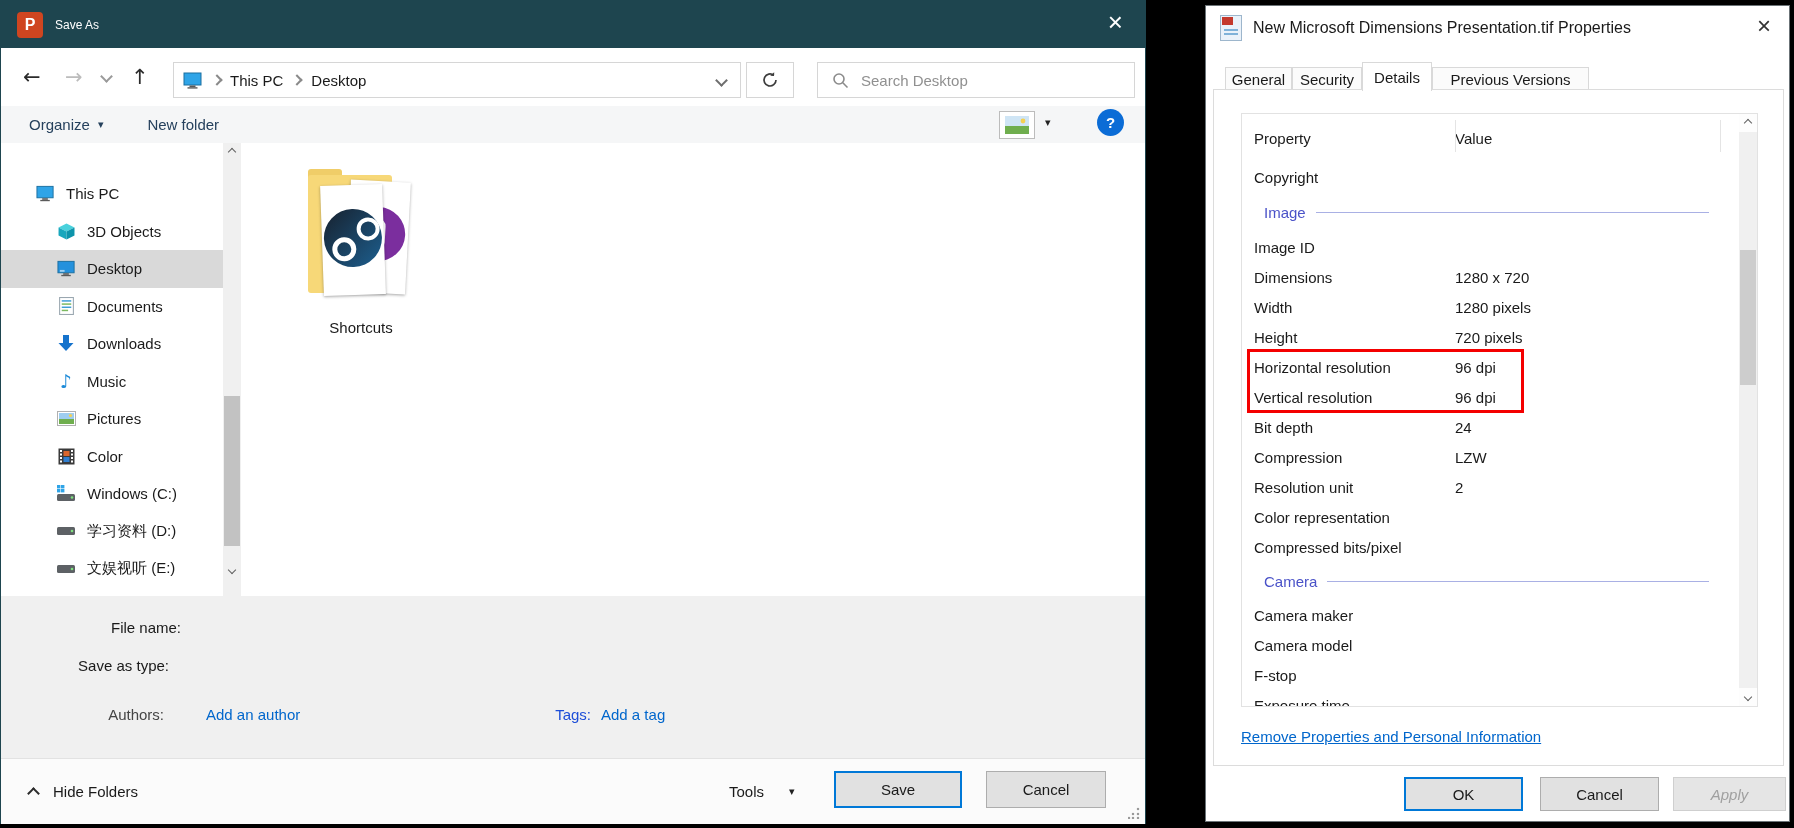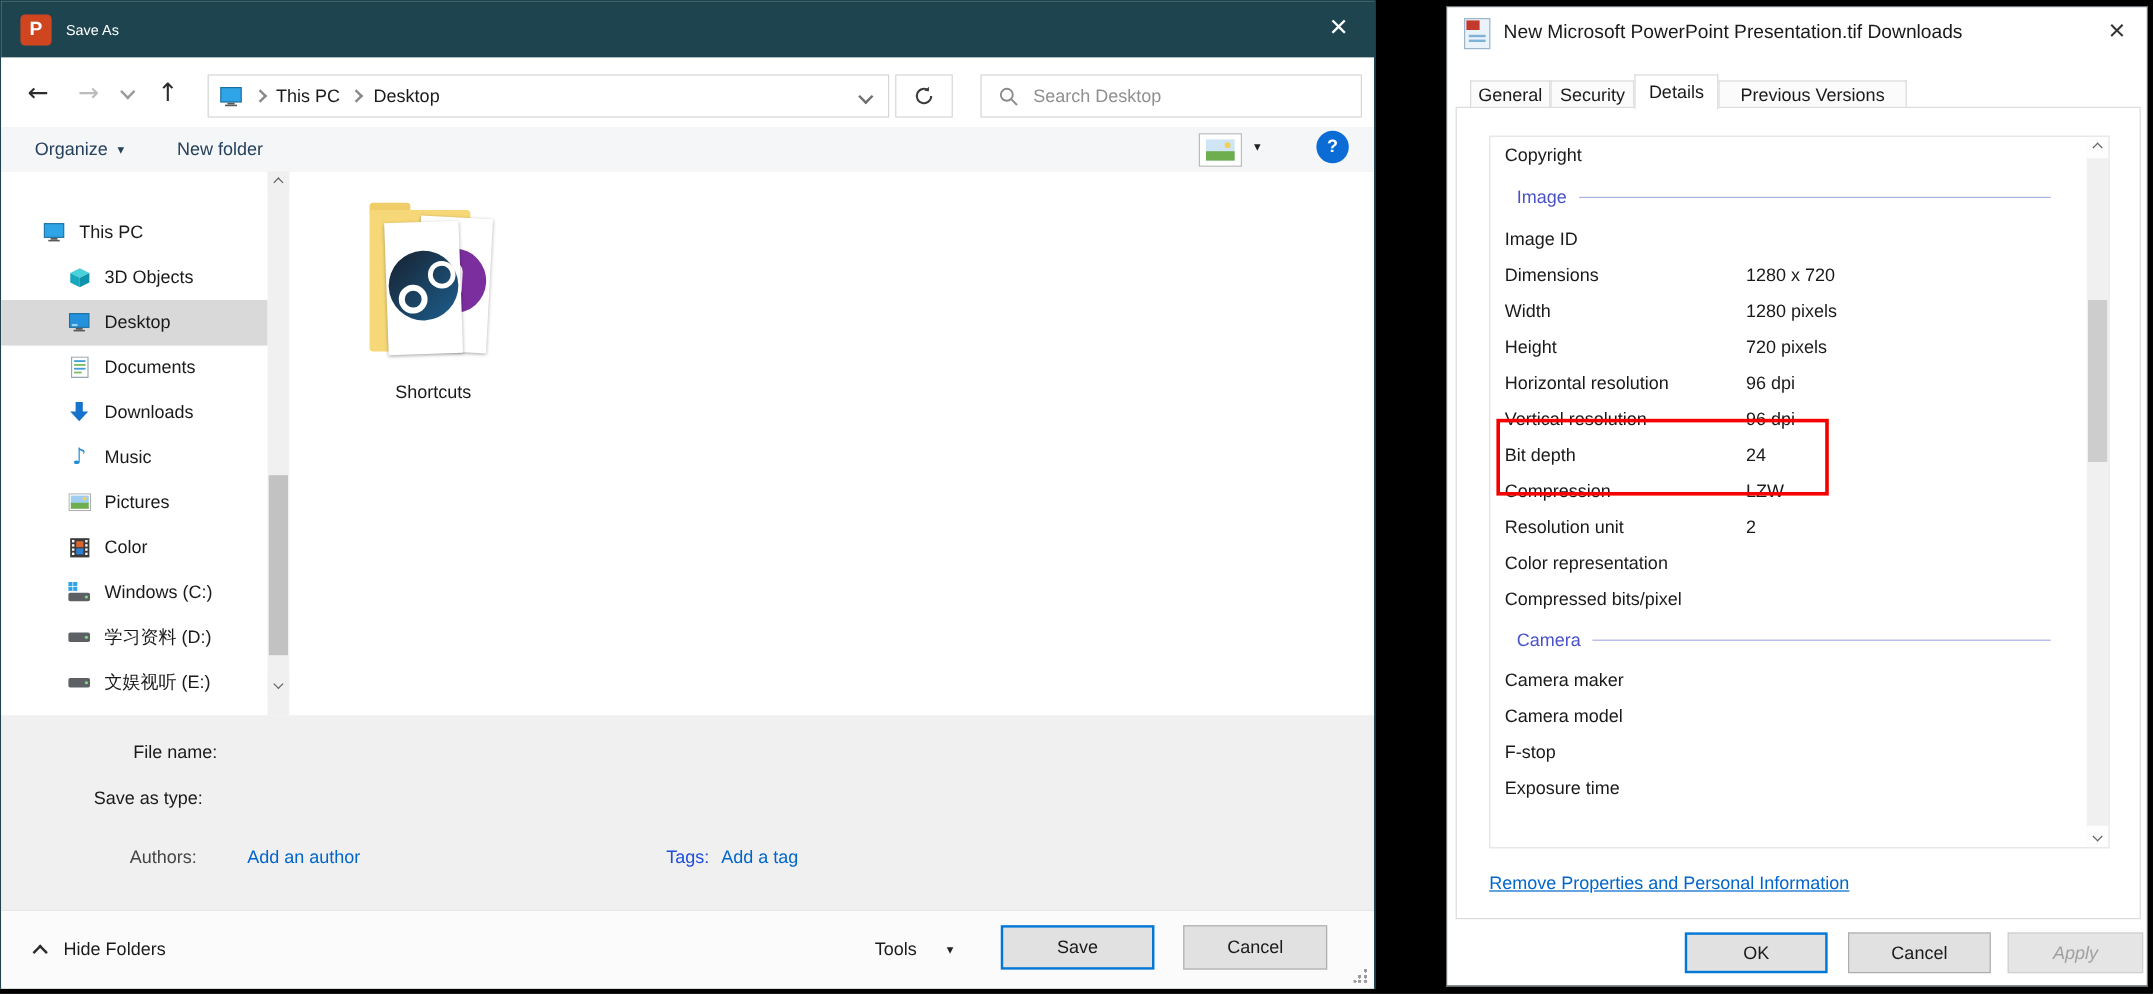--- a/index.html
+++ b/index.html
@@ -333,33 +333,39 @@
       <div class="btn focus" style="left:833px;top:12px;width:128px;height:37px;">Save</div>
       <div class="btn norm" style="left:985px;top:12px;width:120px;height:37px;">Cancel</div>
       <div class="grip"></div>
     </div>
   </div>
 
   <div class="a dlg-props">
 
     <div class="a ptitle">
       <div class="tif-ico"></div>
-      <div class="t">New Microsoft PowerPoint Presentation.tif Downloads</div>
+      <div class="t">New Microsoft Dimensions Presentation.tif Properties</div>
       <div class="close-p">×</div>
     </div>
 
     <div class="tab" style="left:19px;top:61px;width:67px;height:23px;">General</div>
     <div class="tab" style="left:86px;top:61px;width:70px;height:23px;">Security</div>
     <div class="tab active" style="left:156px;top:56px;width:70px;height:29px;">Details</div>
     <div class="tab" style="left:226px;top:61px;width:157px;height:23px;">Previous Versions</div>
 
     <div class="a tabpage"></div>
 
     <div class="a plist">
       <div style="width:499px;">
+        <div class="phead">
+          <div class="h1">Property</div>
+          <div>Value</div>
+          <div class="vline" style="left:213px;"></div>
+          <div class="vline" style="left:478px;"></div>
+        </div>
         <div class="prow">
             <div class="pl">Copyright</div>
             <div class="pv"></div>
           </div>
         <div class="psec" style="height:40px;">
             <span class="sl">Image</span>
             <span class="line"></span>
           </div>
         <div class="prow">
             <div class="pl">Image ID</div>

